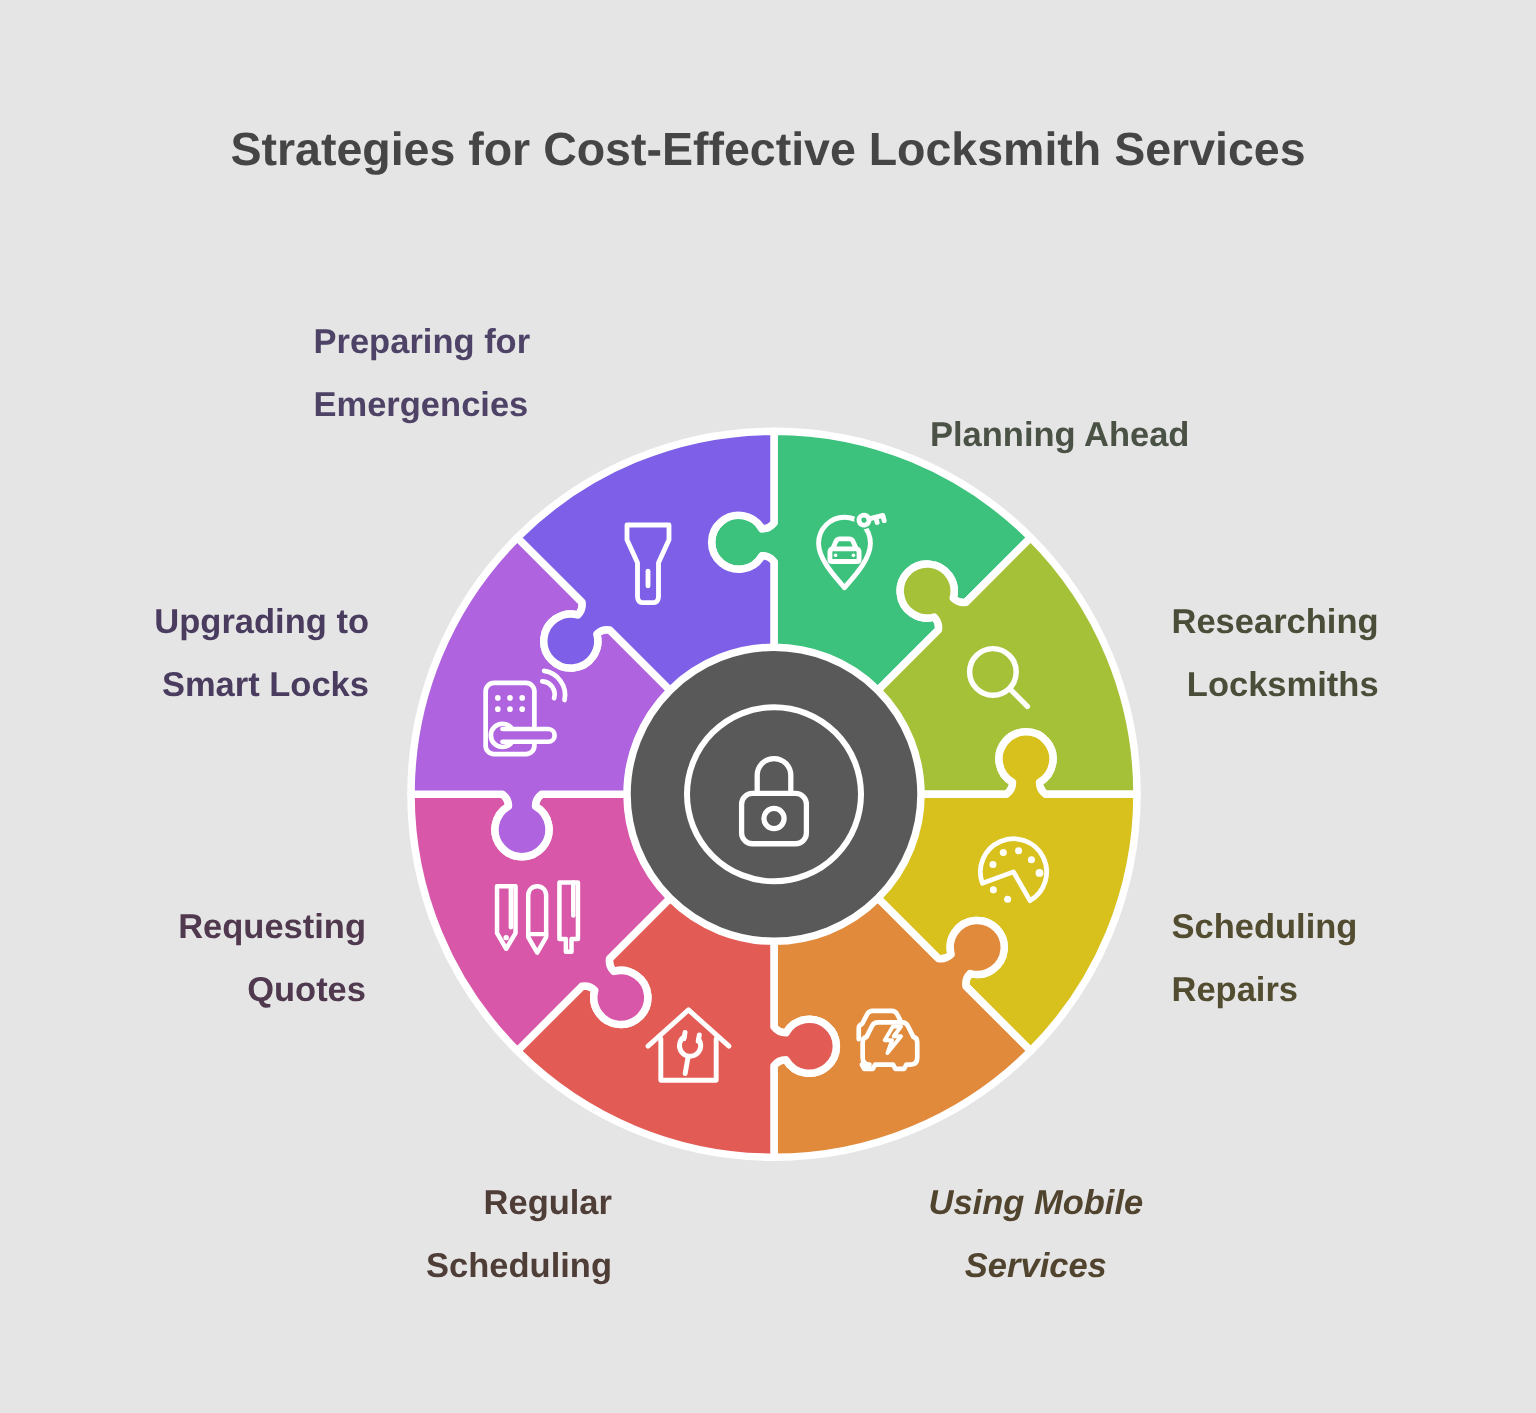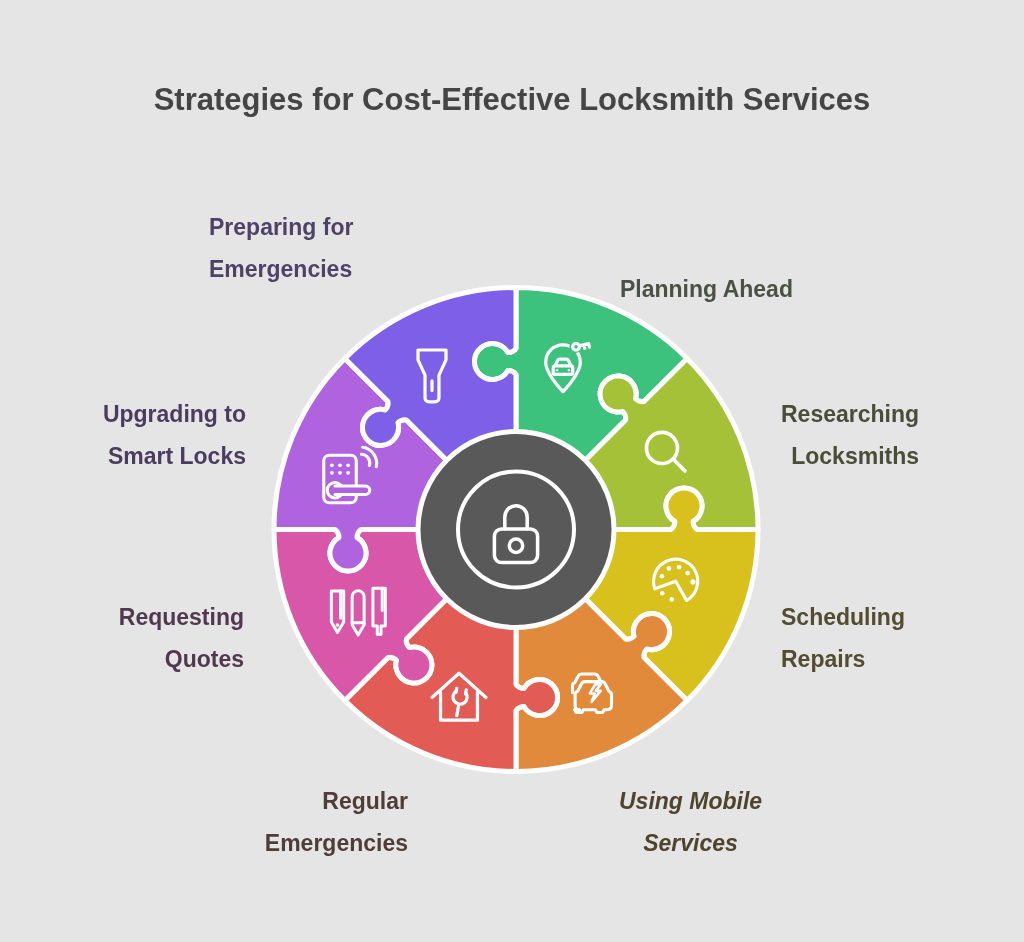--- a/index.html
+++ b/index.html
@@ -114,20 +114,20 @@
     </svg>
 
   <div class="seg-label lbl0" style="color: rgb(74, 81, 69);">Planning Ahead</div>
   <div class="seg-label lbl1" style="color: rgb(74, 77, 56);">Researching
 Locksmiths</div>
   <div class="seg-label lbl2" style="color: rgb(82, 76, 48);">Scheduling
 Repairs</div>
   <div class="seg-label lbl3" style="color: rgb(81, 68, 46);">Using Mobile
 Services</div>
   <div class="seg-label lbl4" style="color: rgb(79, 61, 55);">Regular
-Emergencies</div>
+Scheduling</div>
   <div class="seg-label lbl5" style="color: rgb(80, 56, 78);">Requesting
 Quotes</div>
   <div class="seg-label lbl6" style="color: rgb(74, 60, 95);">Upgrading to
 Smart Locks</div>
   <div class="seg-label lbl7" style="color: rgb(78, 67, 103);">Preparing for
 Emergencies</div>
 </div>
 
 </body></html>

